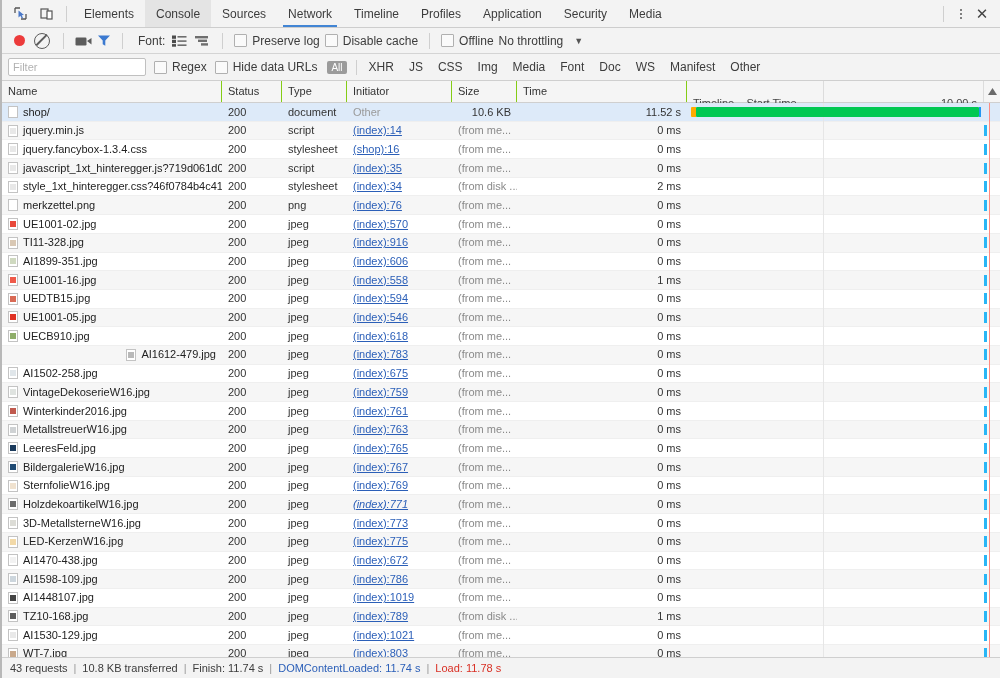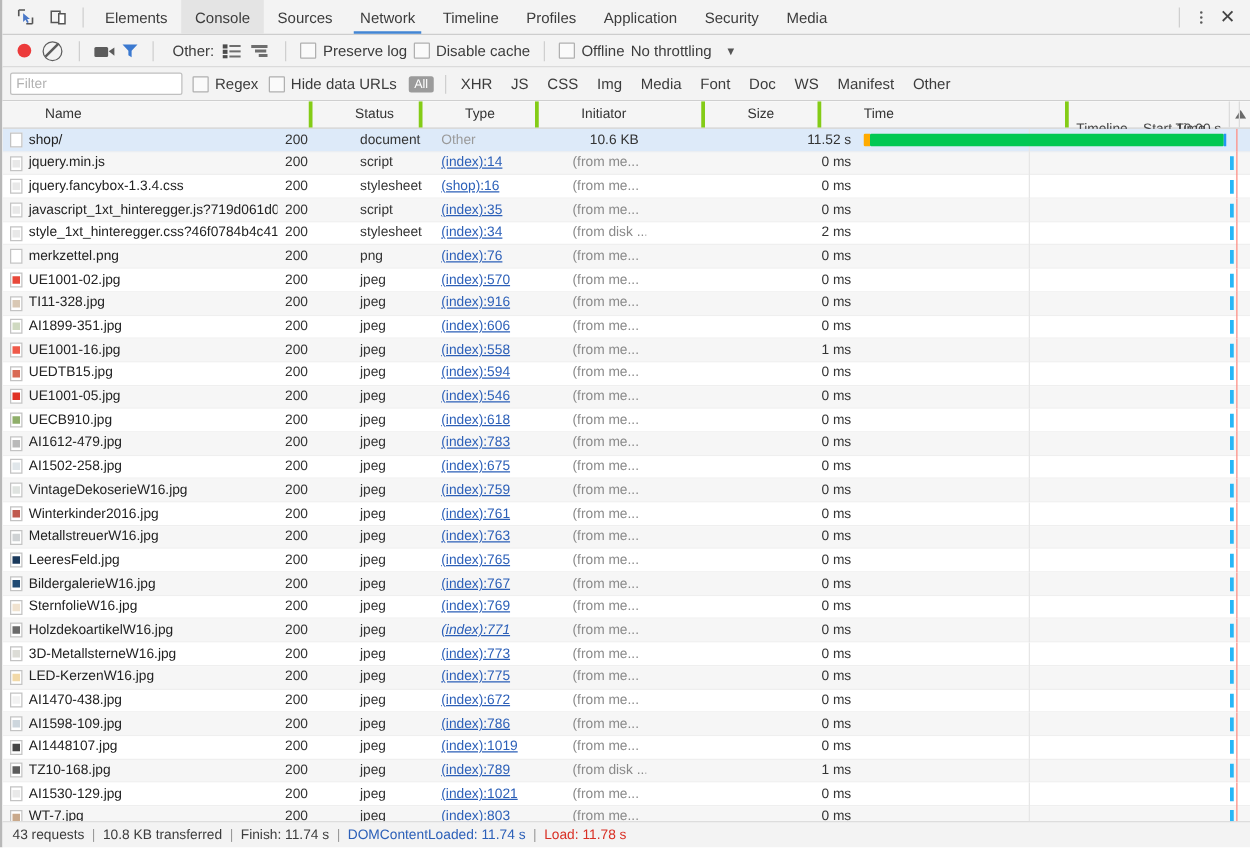--- a/index.html
+++ b/index.html
@@ -60,22 +60,22 @@
   .ftypes{display:flex;align-items:center;gap:9px;margin-left:2px;}
   .ftype{color:#3c3c3c;cursor:pointer;padding:1px 3px;border-radius:2px;white-space:nowrap;}
   .ftype.sel{background:#9b9b9b;color:#fff;font-size:10px;padding:1px 4px;}
   .fsep{width:1px;height:15px;background:#cfcfcf;}
 
   
   .tablewrap{flex:1;display:flex;flex-direction:column;overflow:hidden;background:#fff;
              border-bottom:1px solid #cfcfcf;}
   .hdr{display:flex;height:21px;min-height:21px;background:#f5f5f5;
        border-bottom:1px solid #cfcfcf;font-size:11px;color:#333;align-items:center;}
-  .hc{padding:0 6px;box-sizing:border-box;border-right:3px solid #84cc16;height:21px;
-      line-height:21px;overflow:hidden;white-space:nowrap;cursor:pointer;margin-left:28px;}
+  .hc{padding:0 6px;box-sizing:border-box;border-right:1px solid #84cc16;height:21px;
+      line-height:21px;overflow:hidden;white-space:nowrap;cursor:pointer;}
   .rows{flex:1;overflow:hidden;position:relative;}
   .row{display:flex;height:18.7px;align-items:center;font-size:11px;box-sizing:border-box;
        border-bottom:1px solid #efefef;position:relative;}
   .row.odd{background:#fff;}
   .row.even{background:#f6f6f6;}
   .row.sel{background:#ddeaf9;}
   .cell{padding:0 6px;box-sizing:border-box;white-space:nowrap;overflow:hidden;height:18.7px;
         line-height:18.7px;}
   .c-name{display:flex;align-items:center;gap:5px;color:#222;}
   .c-status{color:#333;}
@@ -181,21 +181,21 @@
         <rect x="0.5" y="2.5" width="11" height="8" rx="1.2" fill="#5c5c5c"></rect>
         <path d="M12 6 L16.5 3 L16.5 9.5 Z" fill="#5c5c5c"></path>
       </svg>
     </div>
     <div class="funnel">
       <svg width="14" height="13" viewBox="0 0 14 13">
         <path d="M1 1.5 h12 L8.3 6.6 v5.1 L5.7 10.2 V6.6 Z" fill="#3b79d0"></path>
       </svg>
     </div>
     <div class="vsep"></div>
-    <span class="tlabel">Other:</span>
+    <span class="tlabel">Font:</span>
     <div class="viewicon">
       <svg width="15" height="12" viewBox="0 0 15 12">
         <rect x="0" y="0.5" width="4" height="3.3" fill="#4c4c4c"></rect>
         <rect x="0" y="4.8" width="4" height="3.3" fill="#4c4c4c"></rect>
         <rect x="0" y="9.1" width="4" height="2.6" fill="#4c4c4c"></rect>
         <rect x="5.5" y="1" width="9" height="1.6" fill="#6e6e6e"></rect>
         <rect x="5.5" y="5.3" width="9" height="1.6" fill="#6e6e6e"></rect>
         <rect x="5.5" y="9.4" width="9" height="1.6" fill="#6e6e6e"></rect>
       </svg>
     </div>
@@ -502,21 +502,21 @@
           <div class="cell c-init" style="width: 105px;">(index):618</div>
           <div class="cell c-size" style="width: 65px;">(from me...</div>
           <div class="cell c-time" style="width: 170px;">0 ms</div>
           <div class="wf">
             <div class="gridline" style="left: 136px;"></div>
             <div class="bar-blue" style="left: 297px;"></div>
             <div class="redline" style="left: 302px;"></div>
           </div>
         </div>
         <div class="row even">
-          <div class="cell c-name" style="width: 220px;">
+          <div class="cell c-name" style="width: 220px; justify-content: flex-end;">
             <span class="thumb">
               <i style="width: 6px; height: 6px; background: rgb(185, 185, 185);"></i>
             </span>
             <span>AI1612-479.jpg</span>
           </div>
           <div class="cell c-status" style="width: 60px;">200</div>
           <div class="cell c-type" style="width: 65px;">jpeg</div>
           <div class="cell c-init" style="width: 105px;">(index):783</div>
           <div class="cell c-size" style="width: 65px;">(from me...</div>
           <div class="cell c-time" style="width: 170px;">0 ms</div>

